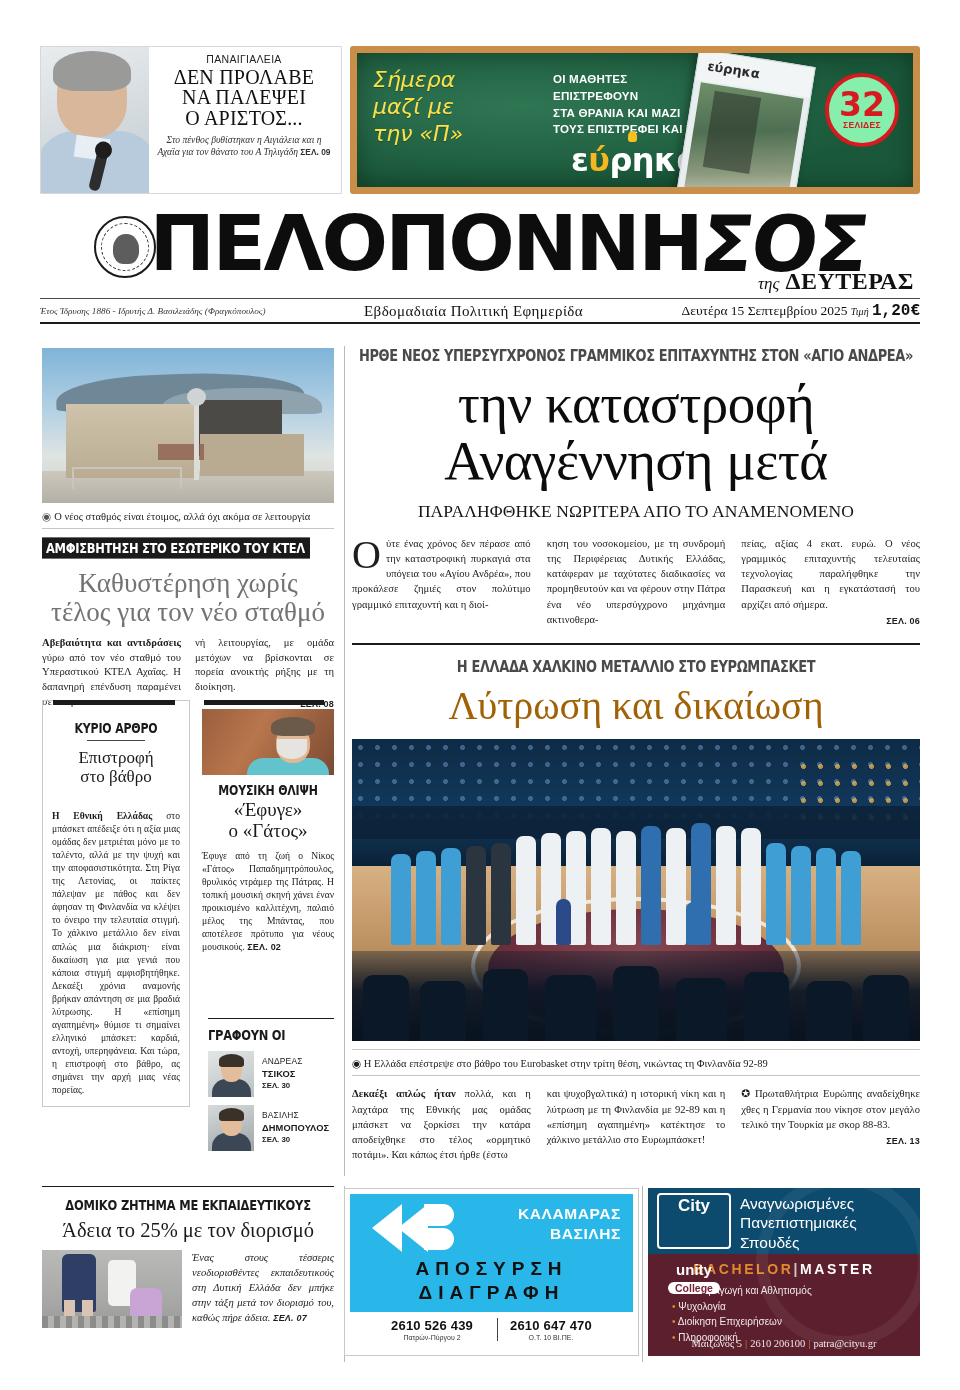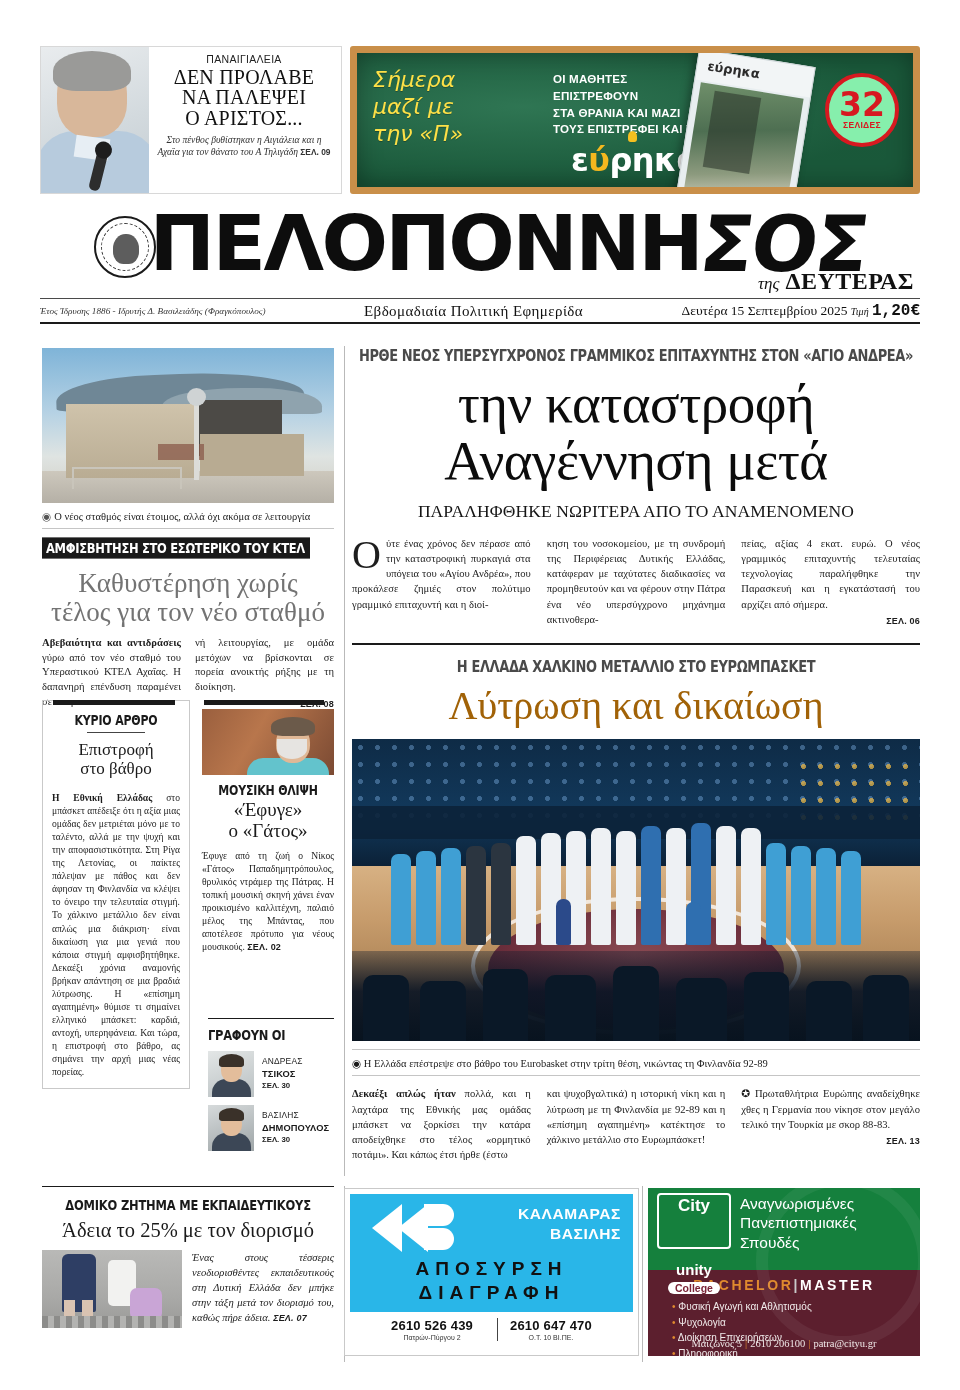--- a/index.html
+++ b/index.html
@@ -95,25 +95,25 @@
   .head-2 { font-size: 27px; line-height: 1.06; text-align: center; color: #737373; margin: 10px 0 10px; }
 
   .cols2 { display: flex; gap: 14px; font-size: 10.6px; line-height: 1.38; text-align: justify; color: #1d1d1d; }
   .cols2 > div { flex: 1; }
   .cols2 b { font-weight: 700; }
   .sel { font-family: "Liberation Sans", sans-serif; font-weight: 700; font-size: 9px; letter-spacing: .2px; }
   .sel-right { display: block; text-align: right; margin-top: 3px; }
 
   
   .edi-wrap { position: absolute; left: 42px; top: 700px; width: 292px; display: flex; gap: 12px; }
-  .edi-box { width: 148px; border: 1px solid #c9c9c9; padding: 8px 9px 10px; position: relative; }
+  .edi-box { width: 148px; border: 1px solid #c9c9c9; padding: 16px 9px 10px; position: relative; }
   .edi-box:before { content:""; position:absolute; left: 10px; top: -1px; width: 122px; height: 5px; background:#1a1a1a; }
   .edi-tag { text-align: center; font-family: "DejaVu Sans", sans-serif; font-weight: 700; font-size: 11px; letter-spacing: -.2px; transform: scaleY(1.2); margin: 5px 0 4px; }
   .edi-rule { width: 58px; height: 1px; background: #444; margin: 5px auto 7px; }
-  .edi-title { text-align: center; font-size: 17px; line-height: 1.12; margin-bottom: 13px; }
+  .edi-title { text-align: center; font-size: 17px; line-height: 1.12; margin-bottom: 23px; }
   .edi-body { font-size: 9.6px; line-height: 1.36; text-align: justify; color: #1d1d1d; }
   .edi-body b { font-weight: 700; }
 
   .mus-col { flex: 1; }
   .mus-bar { height: 5px; background: #1a1a1a; width: 120px; margin-left: 2px; }
   .mus-photo { width: 100%; height: 66px; margin-top: 4px; position: relative; overflow: hidden; background: #8d5d44; }
   .mp-bg { position:absolute; inset:0; background: linear-gradient(120deg,#9a5f3e 0%, #b8764c 40%, #7b4a33 100%); }
   .mp-face { position:absolute; left:56%; top:24%; width:34px; height:38px; border-radius:46%; background:#e0b896; }
   .mp-hat { position:absolute; left:52%; top:12%; width:44px; height:19px; border-radius:50% 50% 26% 26%; background:#6b5a4a; }
   .mp-beard { position:absolute; left:57%; top:46%; width:30px; height:20px; border-radius:0 0 50% 50%; background:#e6e4e1; }
@@ -195,21 +195,21 @@
   .kb-word { position: absolute; left: 0; width: 100%; text-align: center; font-family: "Liberation Sans", sans-serif; font-weight: 700; font-size: 19px; letter-spacing: 6px; color: #111; }
   .kb-w1 { top: 64px; }
   .kb-w2 { top: 88px; }
   .kb-phones { display: flex; justify-content: center; gap: 12px; margin-top: 6px; }
   .kb-ph { padding: 0 12px; text-align: center; font-family: "Liberation Sans", sans-serif; }
   .kb-ph + .kb-ph { border-left: 1.5px solid #444; }
   .kb-ph .n { font-size: 13px; font-weight: 700; color: #111; letter-spacing: .2px; }
   .kb-ph .a { font-size: 7px; color: #333; margin-top: 1px; }
 
   .ad-city { position: absolute; left: 648px; top: 1188px; width: 272px; height: 168px; overflow: hidden; background: #5c1f2e; }
-  .city-top { height: 82px; background: #15803d; position: relative; }
+  .city-top { height: 66px; background: #0c4a6e; position: relative; }
   .city-top:after { content:""; position:absolute; right:-10px; top:-14px; width:150px; height:150px; border-radius:50%; border: 12px solid rgba(255,255,255,.06); }
   .city-logo { position: absolute; left: 9px; top: 5px; width: 74px; height: 56px; border: 2px solid #fff; border-radius: 4px; text-align: center; color: #fff; font-family: "Liberation Sans", sans-serif; font-weight: 700; }
   .city-logo .l1 { font-size: 17px; line-height: 1.02; margin-top: 2px; }
   .city-logo .l2 { font-size: 15px; line-height: 1.02; margin-top: 48px; }
   .city-logo .l3 { display:inline-block; margin-top: 2px; background:#fff; color:#7b2437; font-size: 10.5px; padding: 0 7px; border-radius: 7px; }
   .city-head { position: absolute; left: 92px; top: 6px; color: #fff; font-family: "Liberation Sans", sans-serif; font-size: 15.5px; line-height: 1.25; font-weight: 400; }
   .city-bm { text-align: center; font-family: "Liberation Sans", sans-serif; font-weight: 700; font-size: 14px; letter-spacing: 2.6px; margin-top: 7px; }
   .city-bm .ba { color: #e08a2e; }
   .city-bm .sp { color: #c9c9c9; }
   .city-bm .ma { color: #fff; }

